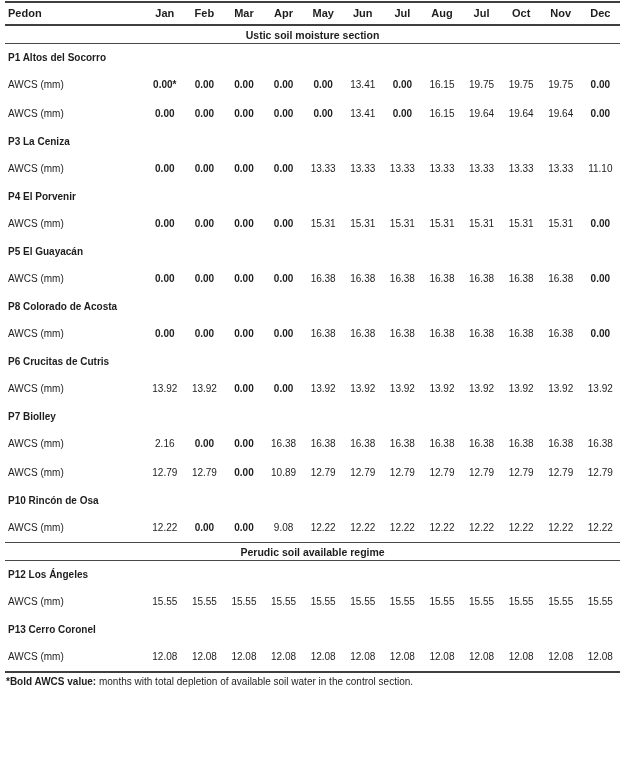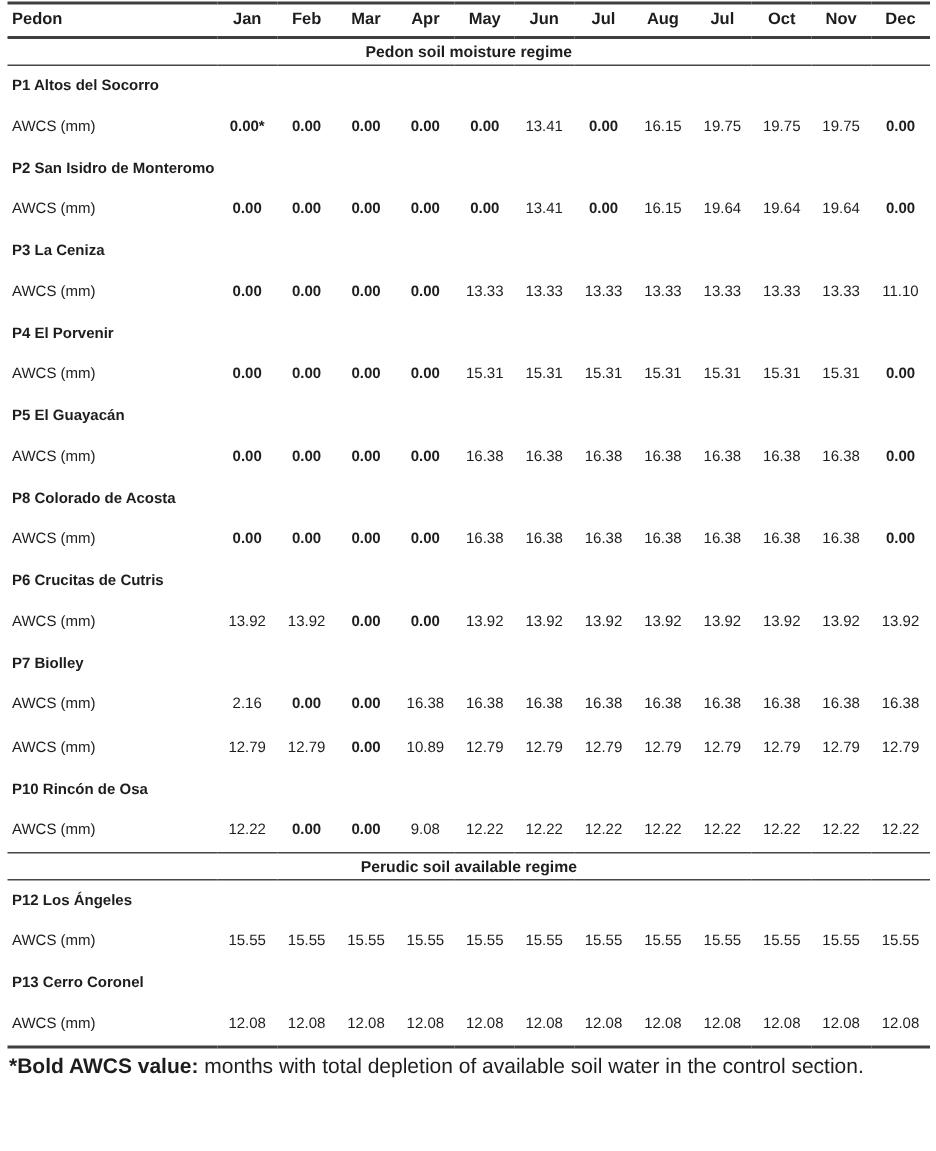--- a/index.html
+++ b/index.html
@@ -67,21 +67,21 @@
     white-space: nowrap;
   }
   tr.awcs-row td.awcs-label {
     text-align: left;
     padding-left: 3px;
   }
   tr.awcs-row td.depleted {
     font-weight: bold;
   }
   .footnote {
-    font-size: 14px;
+    font-size: 10px;
     margin-top: 3px;
     margin-left: 1px;
     white-space: nowrap;
   }
   .fn-lead { font-weight: bold; }
 </style>
 </head>
 <body>
 
 <div class="page">
@@ -113,42 +113,39 @@
           <th>Jul</th>
           <th>Aug</th>
           <th>Jul</th>
           <th>Oct</th>
           <th>Nov</th>
           <th>Dec</th>
         </tr>
     </thead>
     <tbody id="table-body">
         <tr class="section-row">
-          <td colspan="13">Pedon soil moisture regime</td>
+          <td colspan="13">Ustic soil moisture section</td>
         </tr>
         <tr class="pedon-name-row">
           <td colspan="13">P1 Altos del Socorro</td>
         </tr>
         <tr class="awcs-row">
           <td class="awcs-label">AWCS (mm)</td>
           <td class="depleted">0.00*</td>
           <td class="depleted">0.00</td>
           <td class="depleted">0.00</td>
           <td class="depleted">0.00</td>
           <td class="depleted">0.00</td>
           <td class="">13.41</td>
           <td class="depleted">0.00</td>
           <td class="">16.15</td>
           <td class="">19.75</td>
           <td class="">19.75</td>
           <td class="">19.75</td>
           <td class="depleted">0.00</td>
-        </tr>
-        <tr class="pedon-name-row">
-          <td colspan="13">P2 San Isidro de Monteromo</td>
         </tr>
         <tr class="awcs-row">
           <td class="awcs-label">AWCS (mm)</td>
           <td class="depleted">0.00</td>
           <td class="depleted">0.00</td>
           <td class="depleted">0.00</td>
           <td class="depleted">0.00</td>
           <td class="depleted">0.00</td>
           <td class="">13.41</td>
           <td class="depleted">0.00</td>

